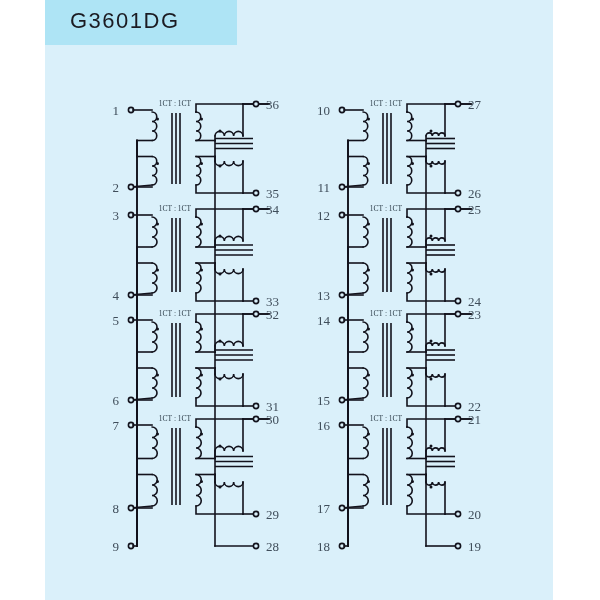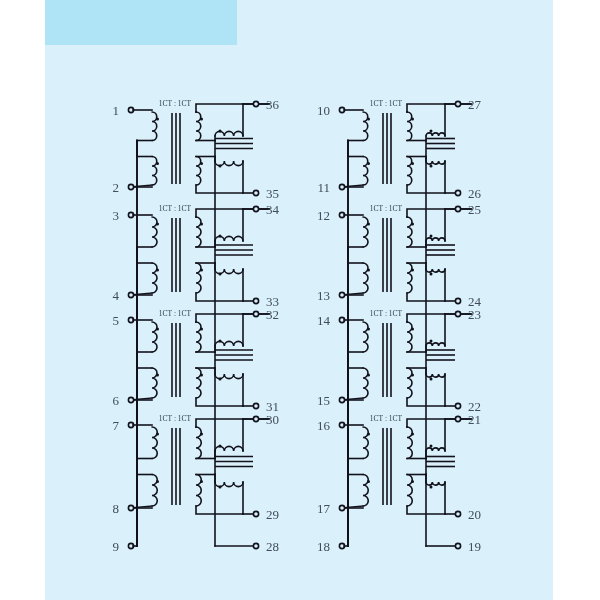--- a/index.html
+++ b/index.html
@@ -31,20 +31,21 @@
   .dot{fill:#12121c;}
   .pinlbl{font-family:"Liberation Serif", serif;font-size:13px;fill:#3f4d5a;}
   .ratio{font-family:"Liberation Serif", serif;font-size:7.5px;fill:#2a3a46;}
 </style>
 </head>
 <body>
 
 <div id="root">
   <div id="panel"></div>
   <div id="titleband"></div>
+  <div id="title">G3601DG</div>
   <svg id="sch" width="600" height="600">
       <text x="175" y="106" class="ratio" text-anchor="middle">1CT : 1CT</text>
       <circle cx="131" cy="110" r="2.6" class="term"></circle>
       <line x1="133" y1="110" x2="152" y2="110" class="wire"></line>
       <text x="119" y="114.5" class="pinlbl" text-anchor="end">1</text>
       <path d="M 152 112 A 4.75 4.75 0 0 1 152 121.5 A 4.75 4.75 0 0 1 152 131 A 4.75 4.75 0 0 1 152 140.5" class="coil"></path>
       <circle cx="157.5" cy="119" r="1.5" class="dot"></circle>
       <line x1="152" y1="140.5" x2="137" y2="140.5" class="wire"></line>
       <line x1="152" y1="156.5" x2="137" y2="156.5" class="wire"></line>
       <line x1="137" y1="140.5" x2="137" y2="156.5" class="wire"></line>

